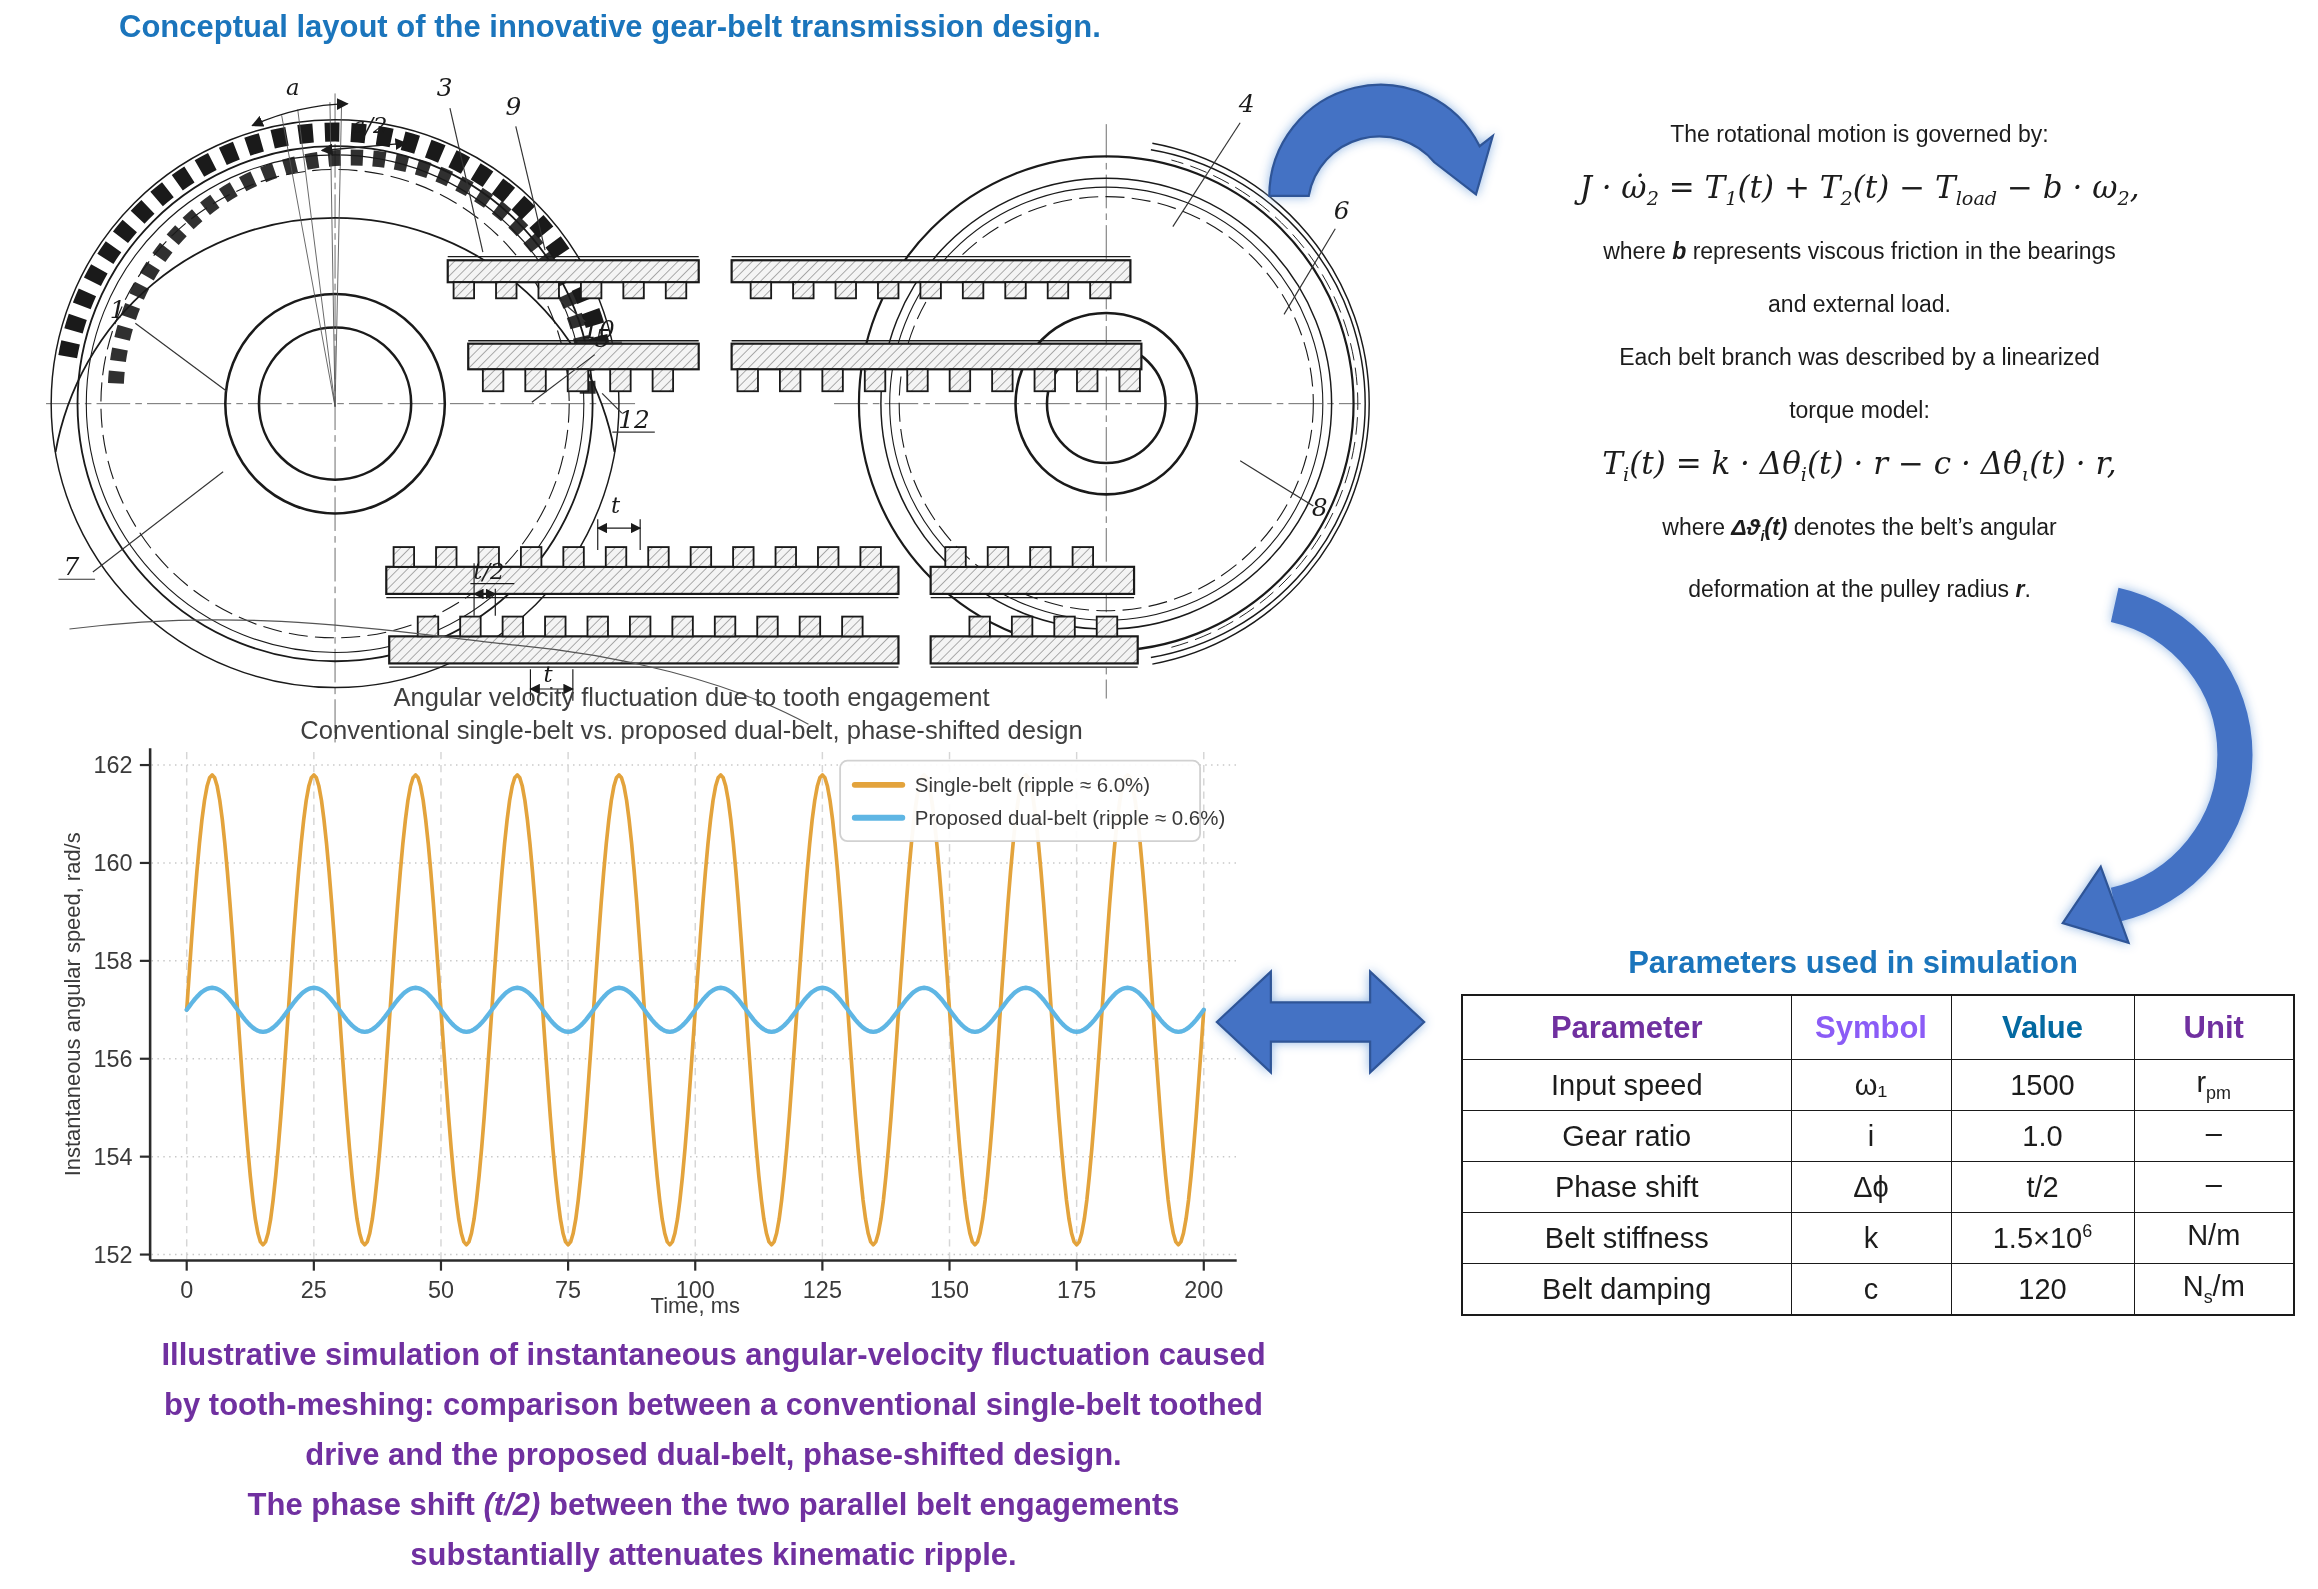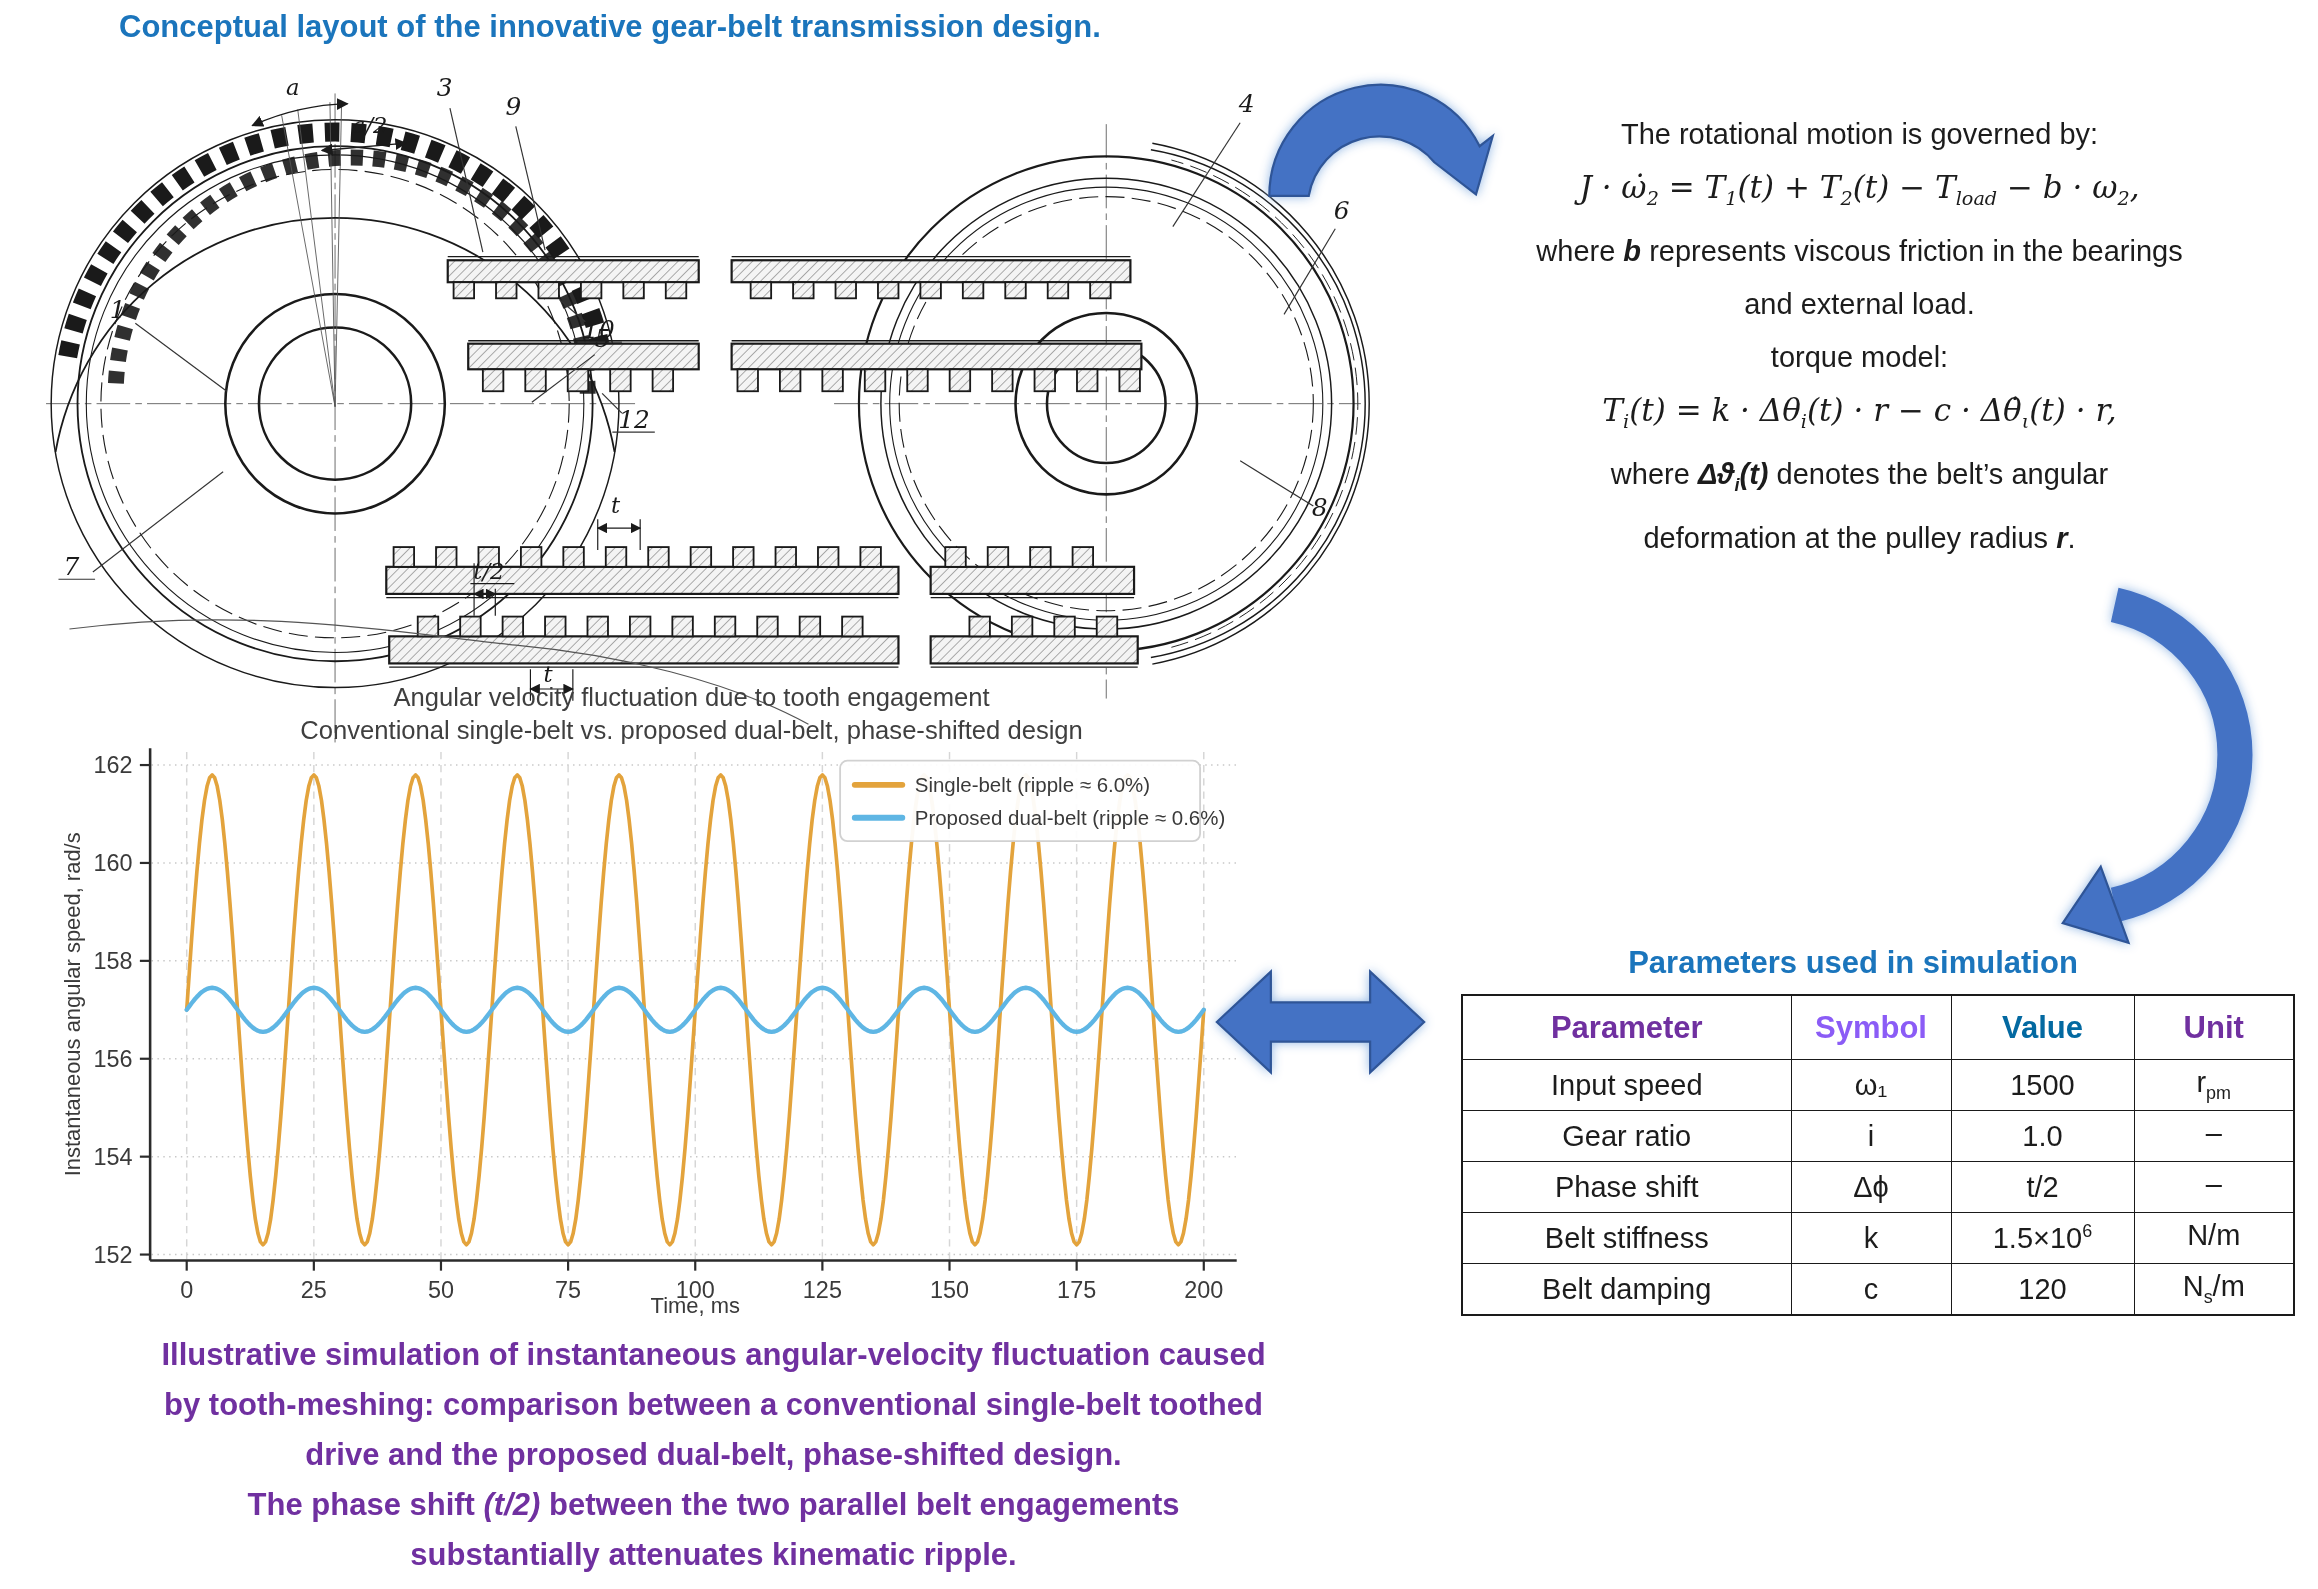--- a/index.html
+++ b/index.html
@@ -4,21 +4,21 @@
 <style>
   html,body{margin:0;padding:0;background:#fff;}
   .page{position:relative;width:2319px;height:1589px;background:#ffffff;overflow:hidden;
         font-family:"Liberation Sans",sans-serif;color:#1c1c1c;}
   .abs{position:absolute;}
   .nowrap{white-space:nowrap;}
   
   .slide-title{left:119px;top:8.8px;font-size:31px;font-weight:bold;}
   
   .theory{left:1401px;top:108px;width:917px;text-align:center;}
-  .theory .tline{font-size:29px;line-height:53px;white-space:nowrap;}
+  .theory .tline{font-size:23px;line-height:53px;white-space:nowrap;}
   .theory .math{font-family:"DejaVu Serif",serif;font-style:italic;font-size:31px;}
   sub{font-size:62%;}
   sup{font-size:62%;}
   
   .tbl-title{left:1436px;top:945px;width:834px;text-align:center;font-size:31px;font-weight:bold;}
   table.params{border-collapse:collapse;table-layout:fixed;}
   table.params td,table.params th{border:1.8px solid #1a1a1a;text-align:center;font-size:29px;
       padding:0;height:50px;overflow:hidden;}
   table.params tr.hdr th{height:63px;font-size:31px;font-weight:bold;}
   table.params{border:2.2px solid #1a1a1a;}
@@ -364,20 +364,21 @@
       </tr>
     </tbody>
       </table>
   </div>
 
   <div class="abs theory">
     <div class="tline"><span>The rotational motion is governed by:</span></div>
     <div class="tline math"><span>J · ω̇</span><sub>2</sub><span> = T</span><sub>1</sub><span>(t) + T</span><sub>2</sub><span>(t) − T</span><sub>load</sub><span> − b · ω</span><sub>2</sub><span>,</span></div>
     <div class="tline"><span>where </span><span style="font-weight: bold; font-style: italic;">b</span><span> represents viscous friction in the bearings</span></div>
     <div class="tline"><span>and external load.</span></div>
+    <div class="tline"><span>Each belt branch was described by a linearized</span></div>
     <div class="tline"><span>torque model:</span></div>
     <div class="tline math"><span>T</span><sub>i</sub><span>(t) = k · Δθ</span><sub>i</sub><span>(t) · r − c · Δθ̇</span><sub>ι</sub><span>(t) · r,</span></div>
     <div class="tline"><span>where </span><span style="font-weight: bold; font-style: italic;">Δϑ</span><sub style="font-weight: bold; font-style: italic;">i</sub><span style="font-weight: bold; font-style: italic;">(t)</span><span> denotes the belt’s angular</span></div>
     <div class="tline"><span>deformation at the pulley radius </span><span style="font-weight: bold; font-style: italic;">r</span><span>.</span></div>
   </div>
 
   <div class="abs caption" style="color:#7030A0;">
     <div class="nowrap"><span>Illustrative simulation of instantaneous angular-velocity fluctuation caused</span></div>
     <div class="nowrap"><span>by tooth-meshing: comparison between a conventional single-belt toothed</span></div>
     <div class="nowrap"><span>drive and the proposed dual-belt, phase-shifted design.</span></div>

